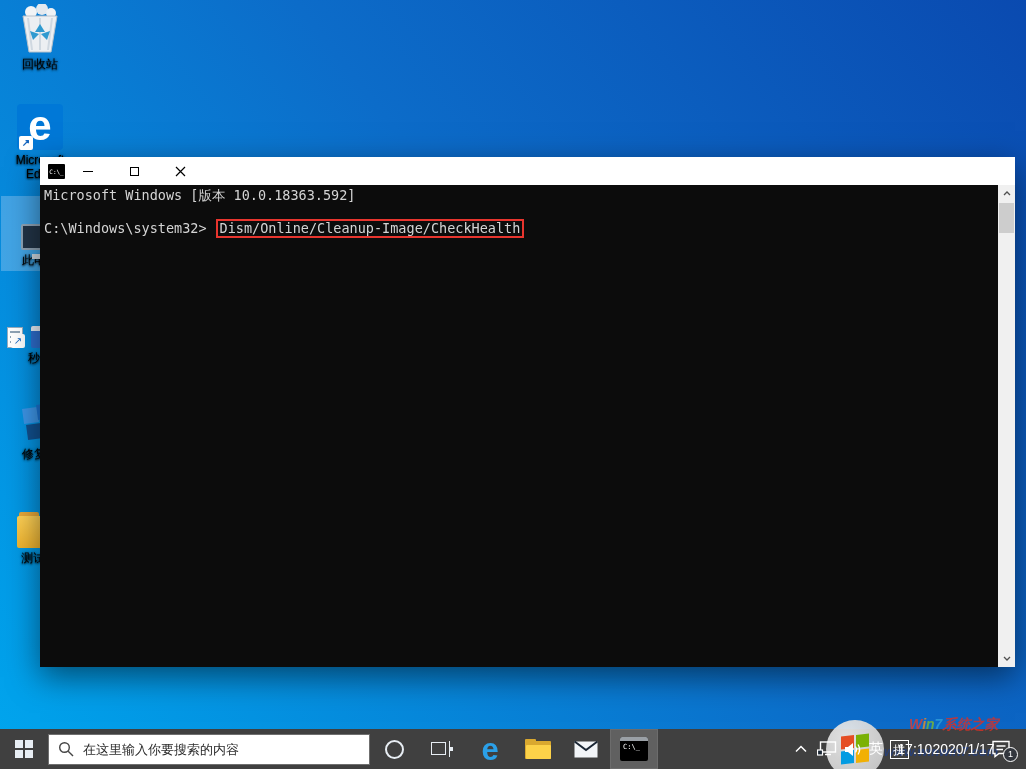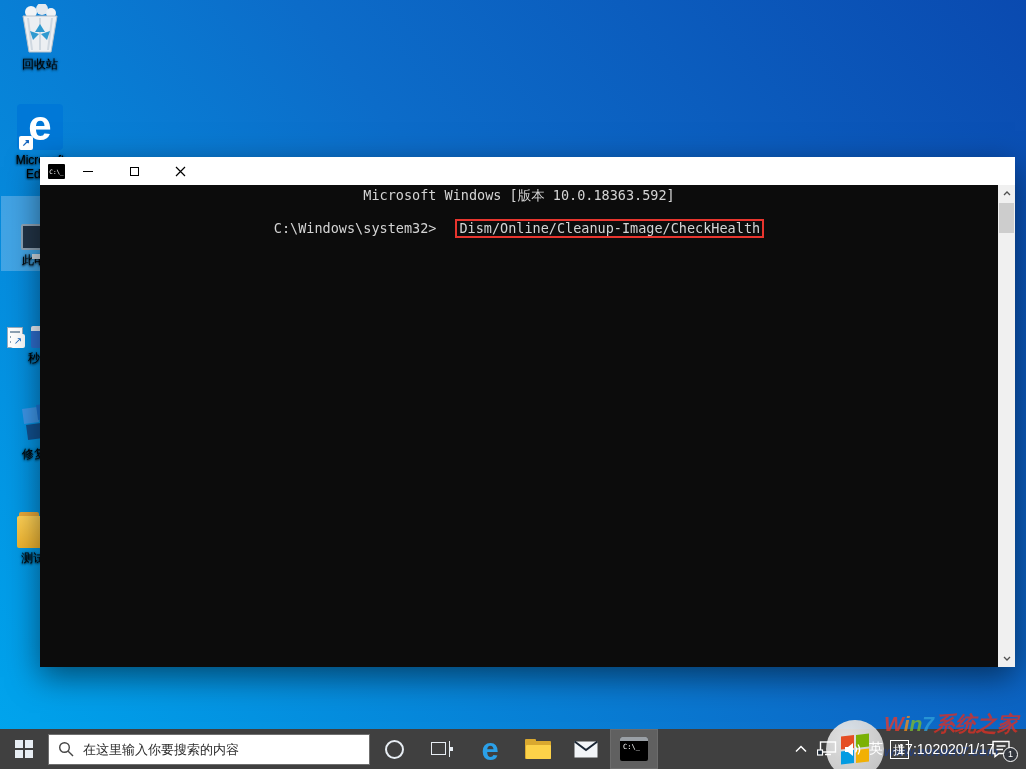--- a/index.html
+++ b/index.html
@@ -46,22 +46,22 @@
   .title-icon { width:17px; height:15px; background:#000; color:#fff; font-family:"DejaVu Sans Mono", monospace;
                 font-size:6px; line-height:15px; text-align:center; border-radius:1px; flex:0 0 auto; }
   .title-text { font-size:12px; color:#000; margin-left:7px; flex:1 1 auto; white-space:nowrap; overflow:hidden; }
   .controls { display:flex; height:28px; }
   .ctrl { width:46px; height:28px; display:flex; align-items:center; justify-content:center; }
   .glyph-min { width:10px; height:1px; background:#000; }
   .glyph-max { width:9px; height:9px; border:1px solid #000; }
 
   .console { position:relative; height:482px; background:#0c0c0c; font-family:"DejaVu Sans Mono", monospace;
              font-size:13.5px; line-height:16px; color:#d4d4d4; padding:2px 21px 2px 4px; }
-  .cline { white-space:pre;text-align:center; }
-  .cmd-highlight { border:2px solid #e8352e; padding:0 2px; margin-left:19px; display:inline-block; line-height:15px; }
+  .cline { white-space:pre; }
+  .cmd-highlight { border:2px solid #e8352e; padding:0 2px; margin-left:9px; display:inline-block; line-height:15px; }
 
   .scrollbar { position:absolute; top:0; right:0; bottom:0; width:17px; background:#f0f0f0; }
   .sb-arrow { position:absolute; left:0; width:17px; height:17px; display:flex; align-items:center; justify-content:center; }
   .sb-arrow.up { top:0; } .sb-arrow.down { bottom:0; }
   .sb-thumb { position:absolute; top:18px; left:1px; width:15px; height:30px; background:#cdcdcd; }
 
   
   .taskbar { position:absolute; left:0; right:0; bottom:0; height:40px; background:#404040;
              display:flex; align-items:center; }
   .tb-cell { width:48px; height:40px; display:flex; align-items:center; justify-content:center; flex:0 0 auto; }
@@ -109,21 +109,21 @@
 
   
   .watermark { position:absolute; left:820px; top:708px; width:230px; height:75px; z-index:11; pointer-events:none; }
   .wm-badge { position:absolute; left:6px; top:12px; width:58px; height:58px; border-radius:50%;
               background:radial-gradient(circle at 35% 30%, #ececec, #c9c9c9); opacity:.93;
               display:flex; align-items:center; justify-content:center; }
   .wm-flag { display:grid; grid-template-columns:13px 13px; grid-template-rows:13px 13px; gap:2px; transform:skewY(-6deg); }
   .wm-flag i:nth-child(1){background:#f25022;} .wm-flag i:nth-child(2){background:#7fba00;}
   .wm-flag i:nth-child(3){background:#00a4ef;} .wm-flag i:nth-child(4){background:#ffb900;}
   .wm-text { position:absolute; left:64px; top:4px; font-style:italic; font-weight:bold; white-space:nowrap; }
-  .wm-line1 { font-size:21px; line-height:24px; opacity:.8; }
+  .wm-line1 { font-size:14px; line-height:24px; opacity:.8;text-align:right; }
   .wm-line1 .c-red{color:#e23b2e;} .wm-line1 .c-orange{color:#f08c1b;}
   .wm-line1 .c-green{color:#7cb82f;} .wm-line1 .c-blue{color:#2e9fd8;}
   .wm-line1 .suffix{color:#d93025;}
   .wm-line2 { font-size:13px; color:#1d3f8e; opacity:.65; margin-top:8px; }
 </style>
 </head>
 <body>
 
 <div class="desktop-icon" style="top:4px;">
   <div class="art">

